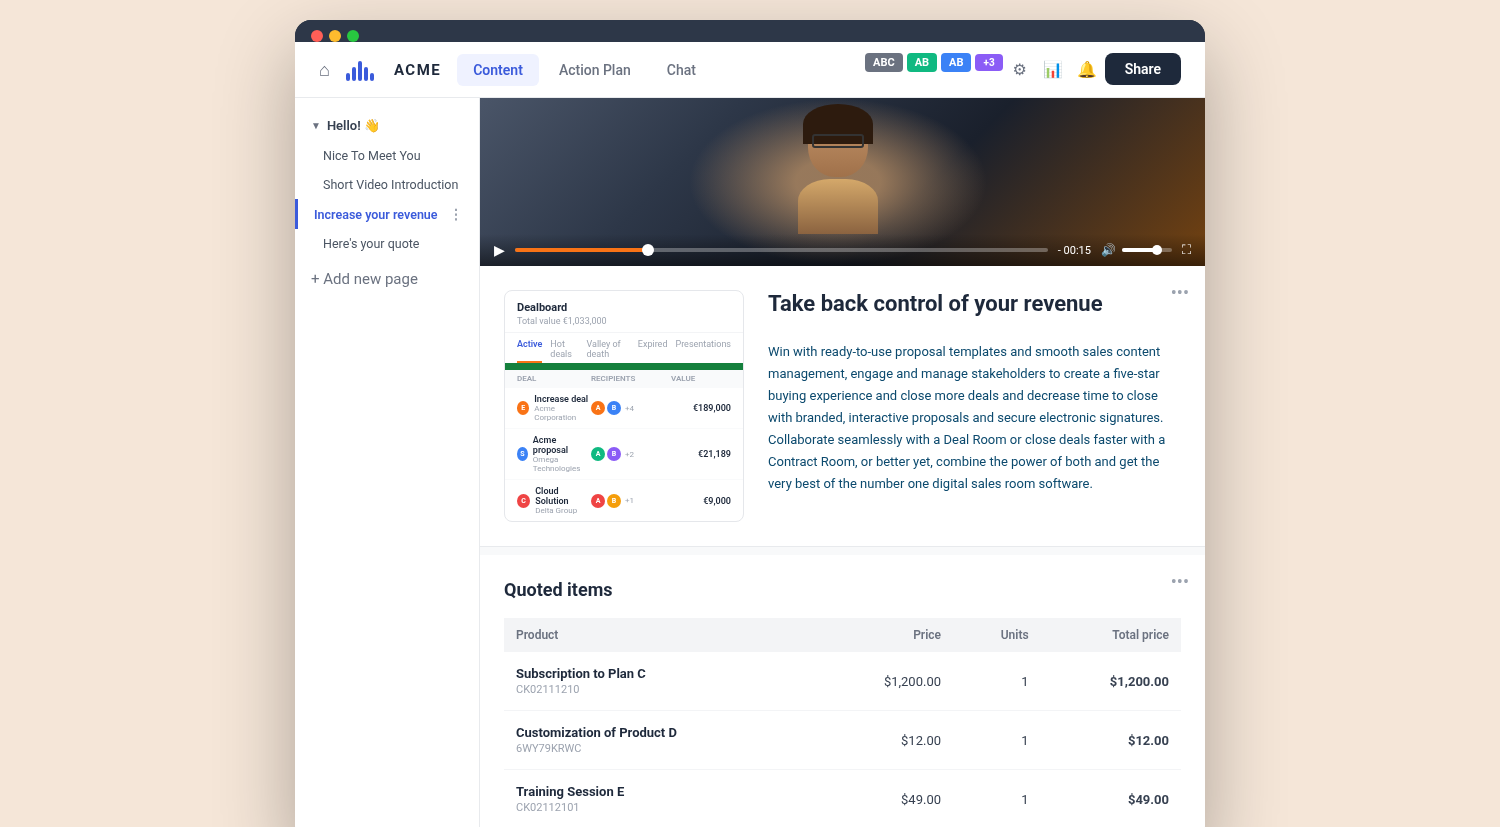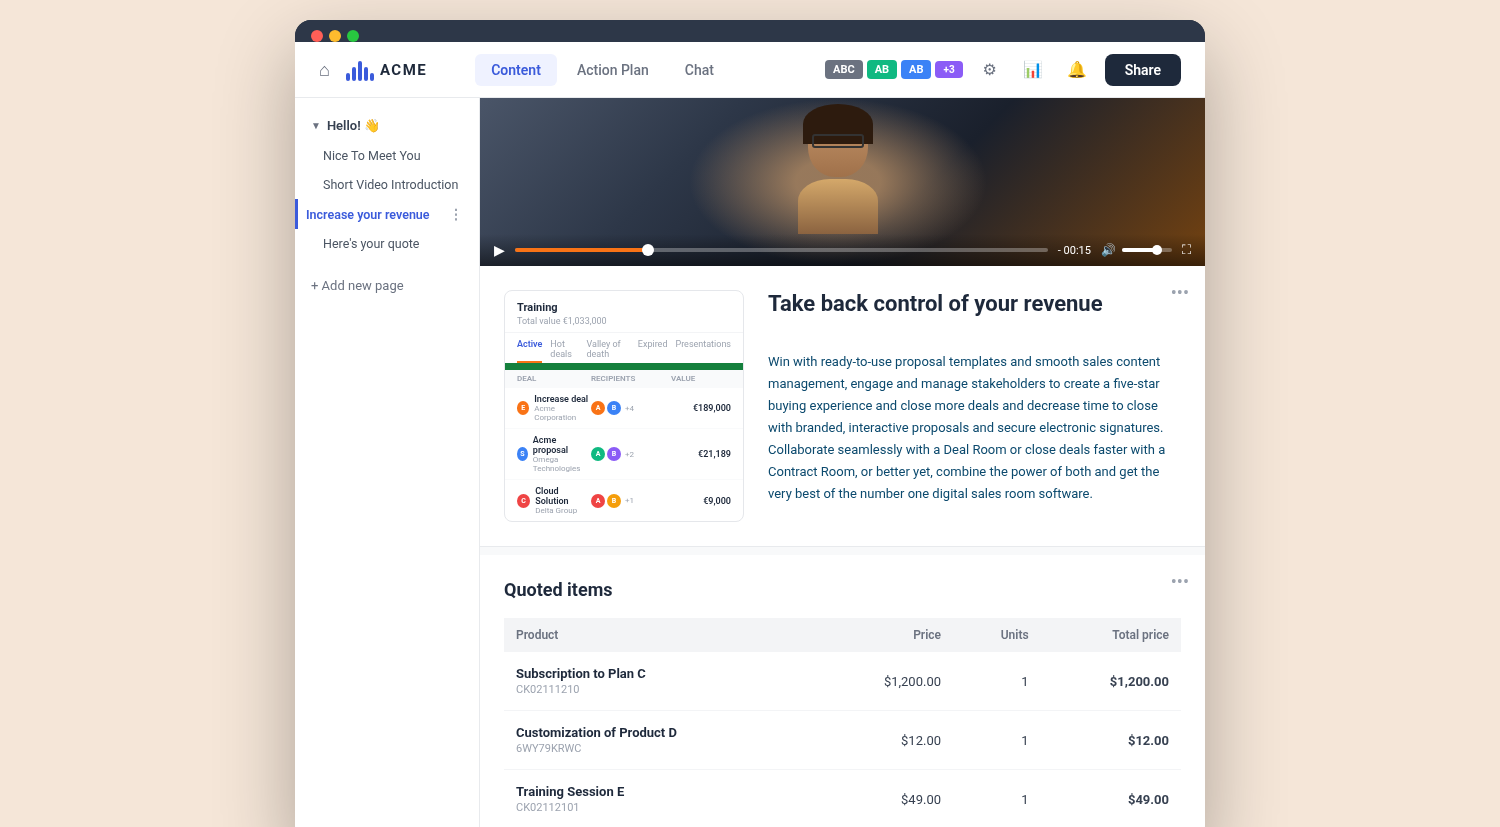--- a/index.html
+++ b/index.html
@@ -59,22 +59,22 @@
     .nav-home-icon {
       color: #6b7280;
       margin-right: 16px;
       font-size: 18px;
       cursor: pointer;
     }
 
     .logo-area {
       display: flex;
       align-items: center;
-      gap: 6px;
-      margin-right: 48px;
+      gap: 20px;
+      margin-right: 16px;
     }
 
     .logo-bars {
       display: flex;
       align-items: flex-end;
       gap: 2px;
       height: 22px;
     }
 
     .logo-bar {
@@ -106,22 +106,21 @@
       font-weight: 500;
     }
     .nav-tab.active {
       color: #3b5bdb;
       font-weight: 600;
       background: #eff2ff;
     }
 
     .nav-right {
       display: flex;
-      align-items: center;
-      gap: 10px;
+      align-items: flex-start;
       margin-left: auto;
       padding-left: 28px;
     }
 
     .avatar-group {
       display: flex;
       align-items: center;
       gap: 4px;
     }
 
@@ -192,37 +191,37 @@
       color: #4b5563;
       cursor: pointer;
       display: flex;
       align-items: center;
       justify-content: space-between;
     }
     .sidebar-item.active {
       color: #3b5bdb;
       font-weight: 600;
       border-left: 3px solid #3b5bdb;
-      padding-left: 8px;
+      padding-left: 16px;
     }
 
     .sidebar-item-dots {
       font-size: 14px;
       color: #9ca3af;
     }
 
     .sidebar-add {
       display: flex;
       align-items: flex-start;
       gap: 6px;
       padding: 8px 16px;
-      font-size: 13px;
+      font-size: 15px;
       color: #6b7280;
       cursor: pointer;
-      margin-top: 12px;
+      margin-top: 4px;
     }
 
     
     .content-area {
       flex: 1;
       overflow-y: auto;
       background: #f8f9fa;
     }
 
     
@@ -498,21 +497,21 @@
       display: flex;
       align-items: center;
     }
 
     .info-text { flex: 1; }
 
     .info-title {
       font-size: 22px;
       font-weight: 700;
       color: #1e293b;
-      margin-bottom: 32px;
+      margin-bottom: 22px;
       line-height: 1.3;
     }
 
     .info-body {
       font-size: 13px;
       line-height: 1.7;
       color: #0c4a6e;
     }
 
     
@@ -687,21 +686,21 @@
             </div>
             <span class="fullscreen-btn">⛶</span>
           </div>
         </div>
 
         <div class="info-card">
           <span class="info-dots">•••</span>
 
           <div class="dealboard-preview">
             <div class="db-header">
-              <div class="db-title">Training</div>
+              <div class="db-title">Dealboard</div>
               <div class="db-subtitle">Total value €1,033,000</div>
             </div>
             <div class="db-tabs">
               <div class="db-tab active">Active</div>
               <div class="db-tab">Hot deals</div>
               <div class="db-tab">Valley of death</div>
               <div class="db-tab">Expired</div>
               <div class="db-tab">Presentations</div>
             </div>
             <div class="db-table-header">

